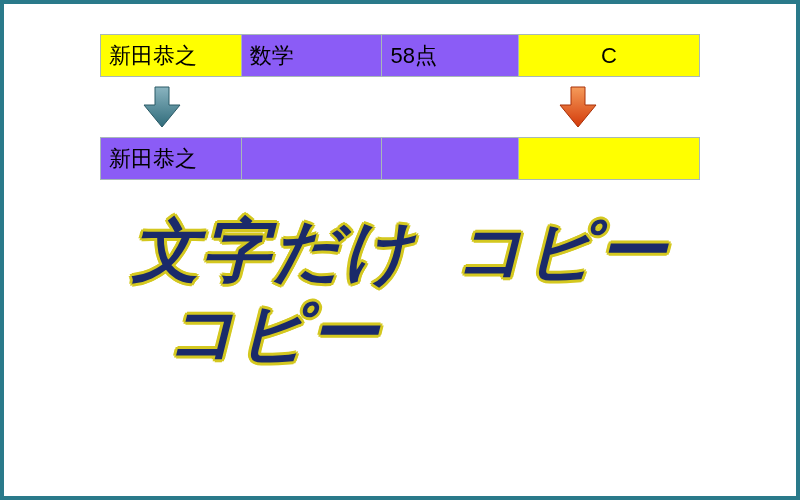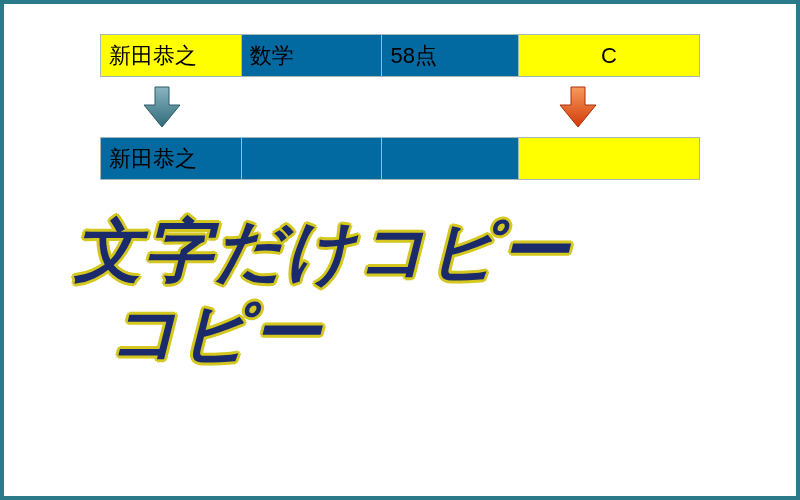--- a/index.html
+++ b/index.html
@@ -16,21 +16,21 @@
     table {
       border-collapse: collapse;
       width: 600px;
     }
     td {
       border: 1px solid #a8b8b8;
       height: 42px;
       padding: 2px 8px;
       font-size: 22px;
       vertical-align: middle;
-      background: #0369a1;
+      background: #8b5cf6;
     }
     .col-name { width: 140px; }
     .col-subj { width: 140px; }
     .col-score { width: 136px; }
     .col-grade { width: 180px; text-align: center; }
     .hl { background: #ffff00; }
     .arrow-row {
       display: flex;
       justify-content: space-between;
       width: 600px;
@@ -39,22 +39,23 @@
     }
     .arrow {
       width: 44px;
       height: 44px;
     }
     .arrow-right-slot {
       margin-right: 60px;
     }
     .captions {
       display: flex;
-      justify-content: flex-start;
+      justify-content: center;
       margin-top: 30px;
+      gap: 40px;
       padding: 0 20px;
     }
     .caption {
       font-size: 68px;
       font-weight: 900;
       font-style: italic;
       color: #1a2a6a;
       text-align: center;
       line-height: 1.2;
       letter-spacing: 2px;

